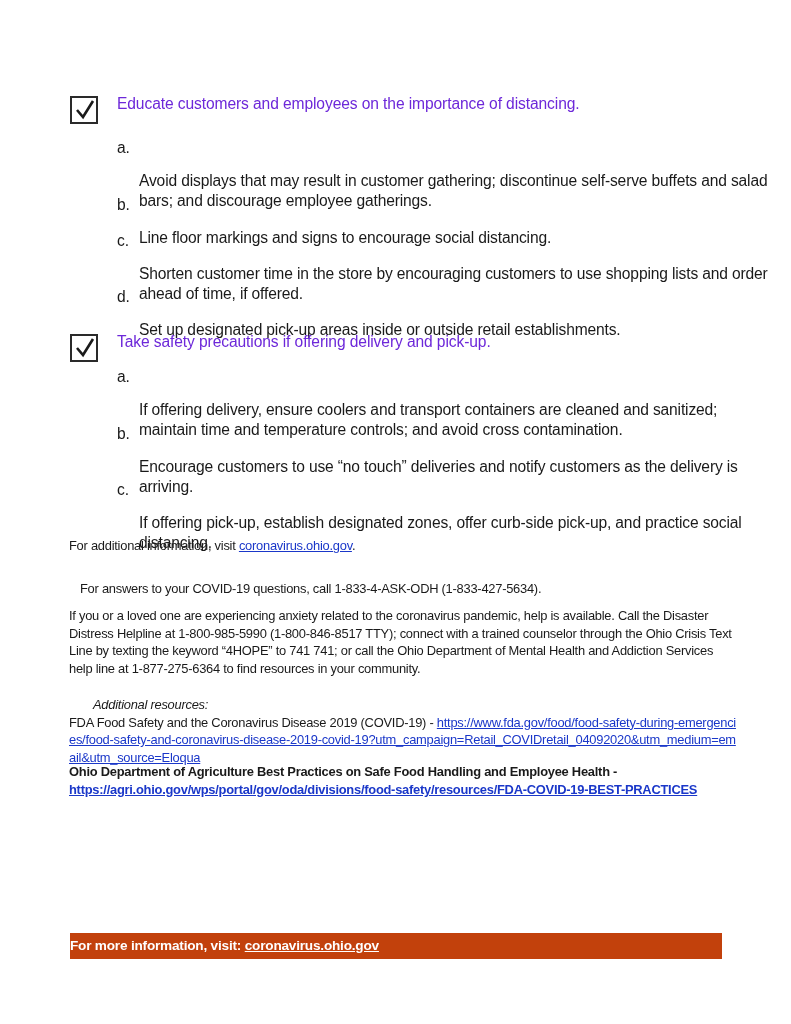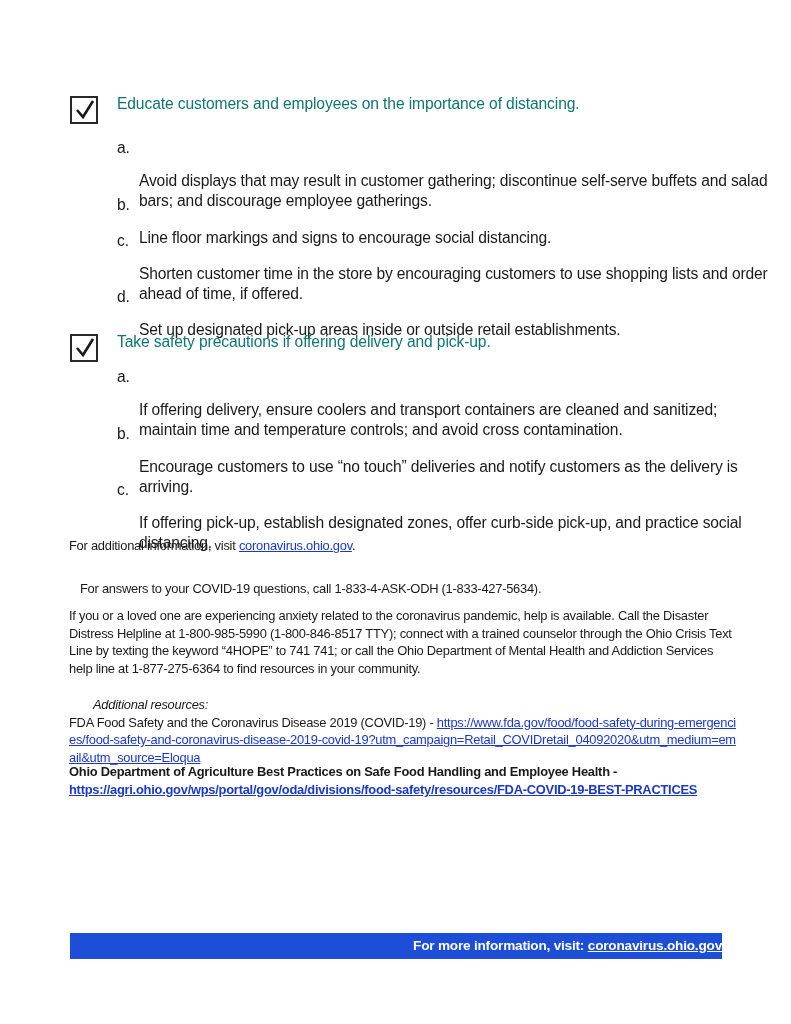--- a/index.html
+++ b/index.html
@@ -5,30 +5,30 @@
   * { margin: 0; padding: 0; box-sizing: border-box; }
   html, body { width: 791px; height: 1024px; background: #ffffff; }
   body { position: relative; font-family: "Liberation Sans", sans-serif; color: #1a1a1a; overflow: hidden; }
   .page { position: absolute; left: 0; top: 0; width: 791px; height: 1024px; }
   .check-item { position: absolute; left: 70px; display: flex; align-items: flex-start; }
   .checkbox {
     width: 28px; height: 28px; border: 2px solid #2a2a2a; position: relative; flex: 0 0 28px;
     margin-right: 19px; margin-top: 2px;
   }
   .checkbox svg { position: absolute; left: 2px; top: 1px; }
-  .check-text { font-size: 15.6px; line-height: 20px; color: #0f766e; letter-spacing: -0.1px; }
+  .check-text { font-size: 15.6px; line-height: 20px; color: #6d28d9; letter-spacing: -0.1px; }
   .sub { position: absolute; left: 117px; width: 655px; display: flex; font-size: 15.6px; line-height: 20px; letter-spacing: -0.15px; }
   .sub .letter { width: 22px; flex: 0 0 22px; }
   .sub .text { flex: 1; margin-top: 33px; }
   .para { position: absolute; left: 69px; width: 670px; font-size: 12.9px; line-height: 17.6px; letter-spacing: -0.25px; color: #1a1a1a; }
   a.link { color: #1a37c9; text-decoration: underline; }
   .italic { font-style: italic; margin-left: 24px; }
   .footer-bar {
     position: absolute; left: 70px; top: 933px; width: 652px; height: 26px;
-    background: #1d4ed8; text-align: right; color: #ffffff; font-weight: bold;
+    background: #c2410c; text-align: left; color: #ffffff; font-weight: bold;
     font-size: 13.6px; line-height: 26px; letter-spacing: -0.2px;
   }
   .footer-bar a { color: #ffffff; text-decoration: underline; }
 </style>
 </head>
 <body>
 
 <div class="page">
 
   <div class="check-item" style="top:94px;">

